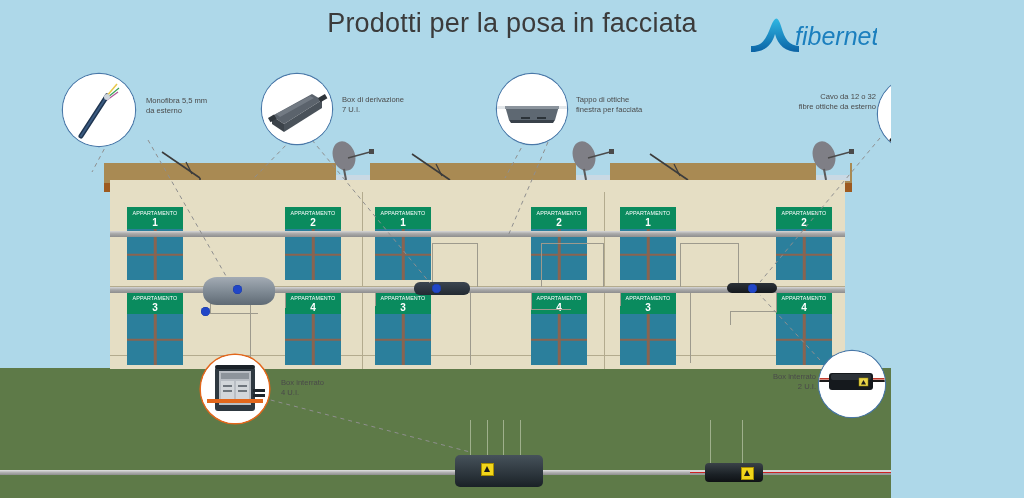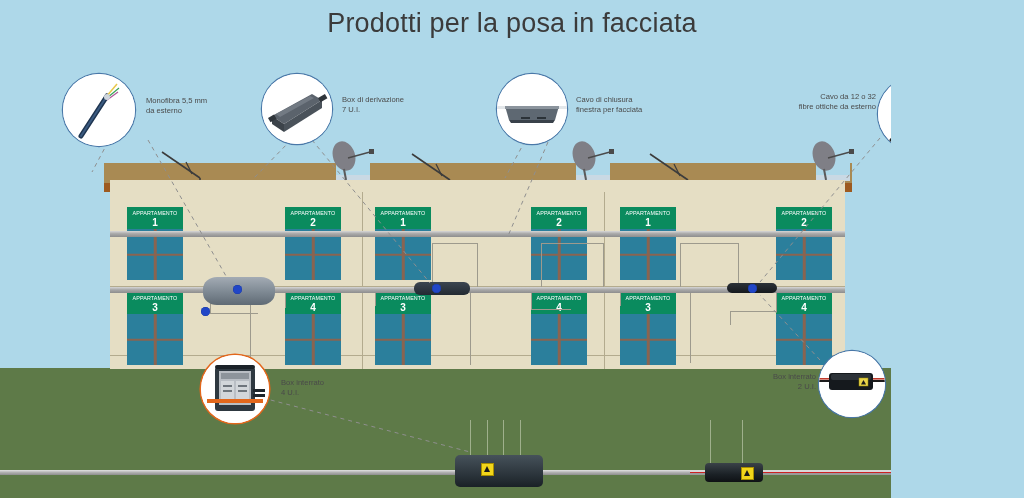--- a/index.html
+++ b/index.html
@@ -93,20 +93,32 @@
 </head>
 <body>
 
 <div class="stage">
 
   <div class="sky"></div>
   <div class="ground"></div>
 
   <div class="title">Prodotti per la posa in facciata</div>
 
+  <div class="logo">
+    <svg width="132" height="46" viewBox="0 0 132 46">
+      <defs>
+        <linearGradient id="lg" x1="0" y1="0" x2="0" y2="1">
+          <stop offset="0" stop-color="#2fb7e3"></stop>
+          <stop offset="1" stop-color="#0b63a5"></stop>
+        </linearGradient>
+      </defs>
+      <path d="M6 34 C16 34 20 30 26 14 C30 4 33 4 36 14 C40 28 44 33 54 34 L54 40 C40 40 33 33 30 22 C27 33 20 40 6 40 Z" fill="url(#lg)"></path>
+      <text x="50" y="33" font-family="Liberation Sans, sans-serif" font-size="25" font-style="italic" fill="#1b7fbe">fibernet</text>
+    </svg>
+  </div>
 
   <div class="roof-slab"></div>
   <div class="roof-fascia"></div>
   <div class="roof-notch" style="left:336px;width:34px;">
       <i></i>
     </div>
   <div class="roof-notch" style="left:576px;width:34px;">
       <i></i>
     </div>
   <div class="roof-notch" style="left:816px;width:34px;">
@@ -357,21 +369,21 @@
       <svg width="70" height="70" viewBox="0 0 70 70">
         <rect width="70" height="70" fill="#fff"></rect>
         <rect x="0" y="32" width="70" height="3" fill="#e3e7ea"></rect>
         <path d="M8 32 L62 32 L58 46 L12 46 Z" fill="#5e6872"></path>
         <path d="M8 32 L62 32 L62 35 L8 35 Z" fill="#8b949d"></path>
         <path d="M12 46 L58 46 L56 49 L14 49 Z" fill="#39414a"></path>
         <rect x="24" y="43" width="9" height="2" fill="#2b3238"></rect>
         <rect x="40" y="43" width="9" height="2" fill="#2b3238"></rect>
       </svg>
     </div>
-    <div class="co-text" style="left:576px;top:95px;width:118px;">Cavo di chiusura
+    <div class="co-text" style="left:576px;top:95px;width:118px;">Tappo di ottiche
 finestra per facciata</div>
   </div>
 
   <div class="callout">
     <div class="bubble" style="left:878px;top:78px;width:72px;height:72px;">
       <svg width="72" height="72" viewBox="0 0 72 72">
         <rect width="72" height="72" fill="#fff"></rect>
         <path d="M12 66 L42 26" stroke="#1c1c1c" stroke-width="6" stroke-linecap="round"></path>
         <path d="M12 66 L42 26" stroke="#3a3a3a" stroke-width="2.5" stroke-linecap="round"></path>
         <path d="M41 27 L58 4" stroke="#f0a81e" stroke-width="3"></path>

